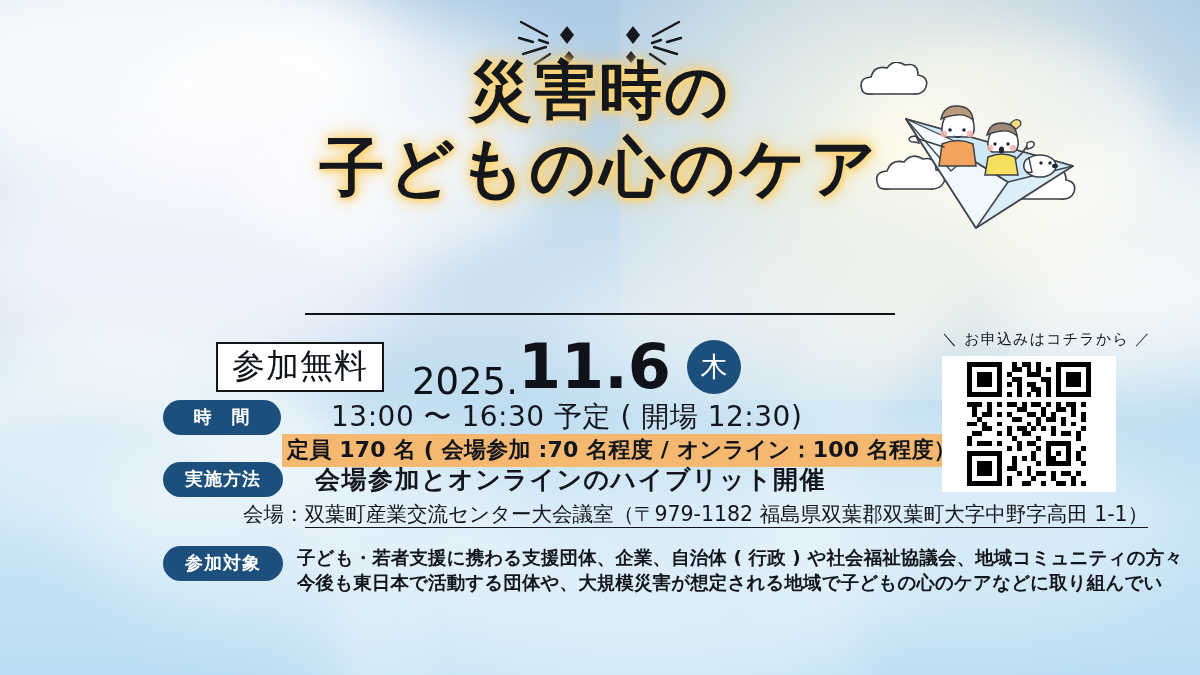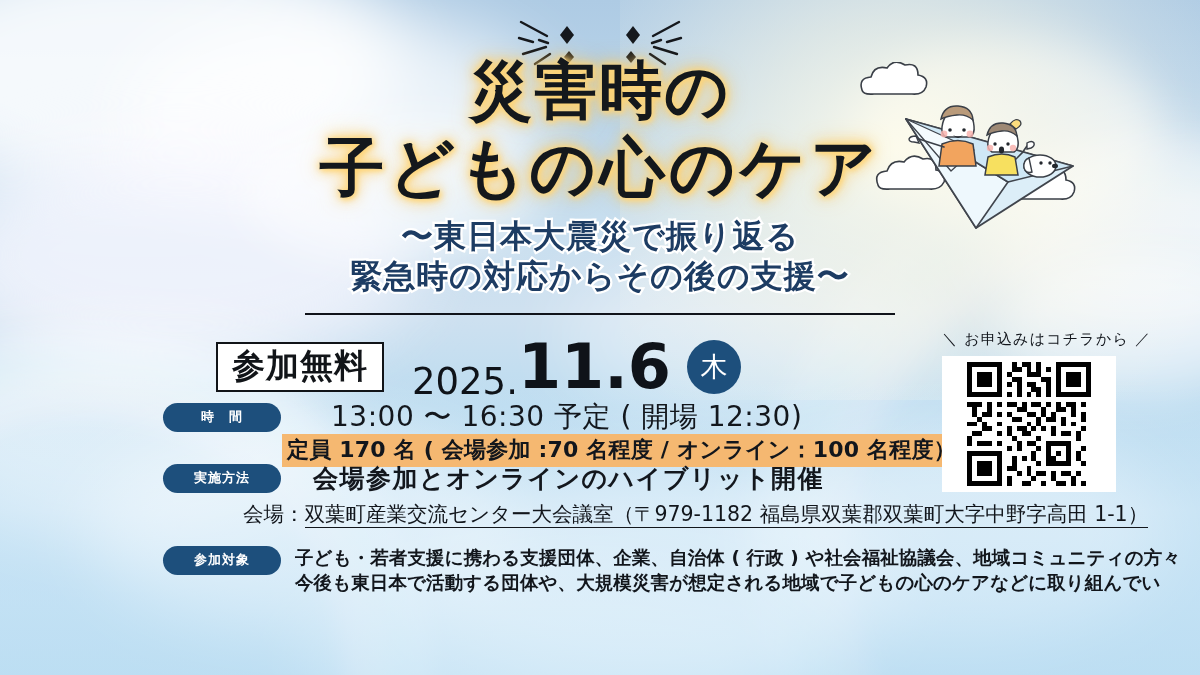--- a/index.html
+++ b/index.html
@@ -147,42 +147,42 @@
   
   .date-row{
     position:absolute; left:216px; top:330px;
     display:flex; align-items:center; gap:28px;
   }
   .free-box{
     border:2.5px solid #111418;
     background:#ffffff;
     padding:2px 14px 4px;
     font-size:33px; line-height:40px;
-    color:#111418; font-weight:700;
+    color:#111418; font-weight:400;
     letter-spacing:1px;
   }
   .date-text{
     display:flex; align-items:flex-end;
     color:#0f1319; font-weight:500;
   }
   .date-year{ font-size:37px; letter-spacing:0px; }
   .date-md{ font-size:62px; font-weight:700; letter-spacing:0px; }
   .dow-circle{
     width:54px; height:54px; border-radius:50%;
     background:#1d4f7c;
     color:#fff; font-size:27px; font-weight:500;
     display:flex; align-items:center; justify-content:center;
     margin-left:16px; align-self:center;
   }
 
   
   .pill{
     background:#1d4f7c; color:#ffffff;
     border-radius:18px;
-    font-size:13px; font-weight:bold;
+    font-size:18px; font-weight:bold;
     letter-spacing:1px;
     padding:5px 22px 6px;
     display:inline-flex; align-items:center; justify-content:center;
     min-width:118px; white-space:nowrap;
   }
   .row-time{
     position:absolute; left:163px; top:398px;
     display:flex; align-items:center;
   }
   .time-val{
@@ -353,24 +353,20 @@
         <ellipse cx="197" cy="104" rx="3" ry="2.2" fill="#23272d"></ellipse>
       </g>
     </svg>
   </div>
 
   <div class="title-wrap">
     <div class="title-line l1">災害時の</div>
     <div class="title-line l2">子どもの心のケア</div>
   </div>
 
-  <div class="subtitle">
-    <div class="sub-line">〜東日本大震災で振り返る</div>
-    <div class="sub-line">緊急時の対応からその後の支援〜</div>
-  </div>
 
   <div class="divider"></div>
 
   <div class="date-row">
     <div class="free-box">参加無料</div>
     <div class="date-text">
       <span class="date-year">2025.</span>
       <span class="date-md">11.6</span>
       <span class="dow-circle">木</span>
     </div>

